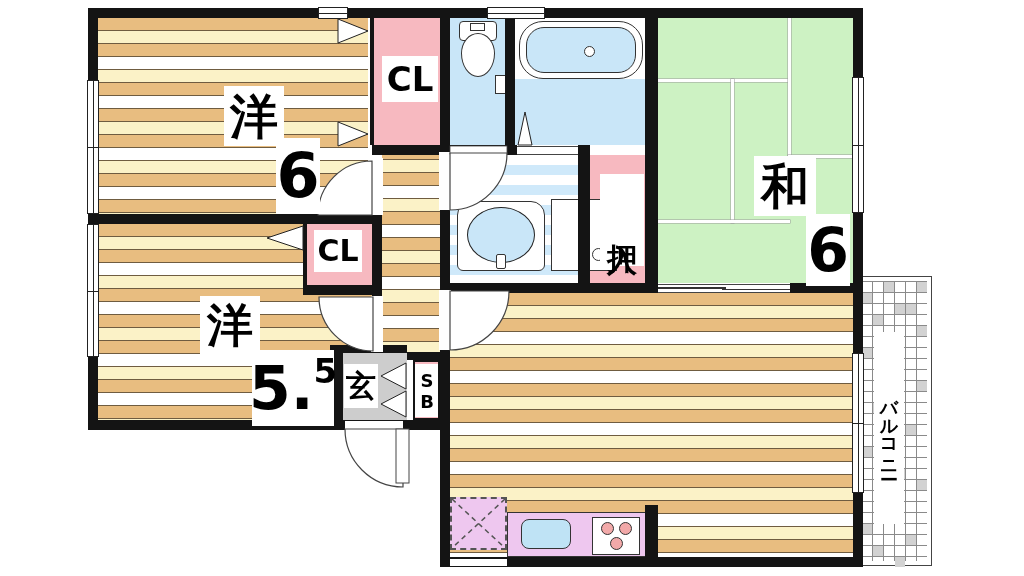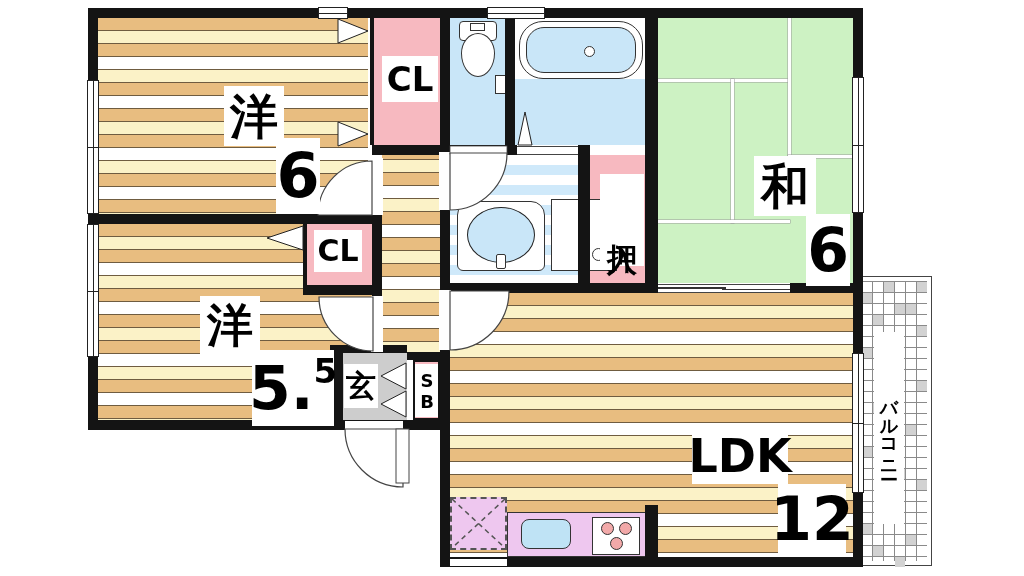--- a/index.html
+++ b/index.html
@@ -186,17 +186,15 @@
 
   <div class="lbl" style="left:200px;top:296px;width:60px;height:58px;font-size:46px;">洋</div>
   <div class="lbl" style="left:252px;top:350px;width:82px;height:76px;font-size:60px;align-items:flex-start;">
     <span style="line-height:76px;">5.</span>
     <span style="font-size:34px;line-height:1;margin-top:4px;">5</span>
   </div>
 
   <div class="lbl" style="left:344px;top:364px;width:34px;height:44px;font-size:30px;">玄</div>
   <div class="lbl vtext" style="left:415px;top:364px;width:23px;height:53px;font-size:18px;">SB</div>
 
-  <div class="lbl" style="left:692px;top:428px;width:96px;height:56px;font-size:46px;">LDK</div>
-  <div class="lbl" style="left:778px;top:484px;width:68px;height:70px;font-size:60px;">12</div>
 
   <div class="lbl vtext" style="left:874px;top:332px;width:30px;height:192px;font-size:18px;">バルコニー</div>
 </div>
 
 </body></html>

